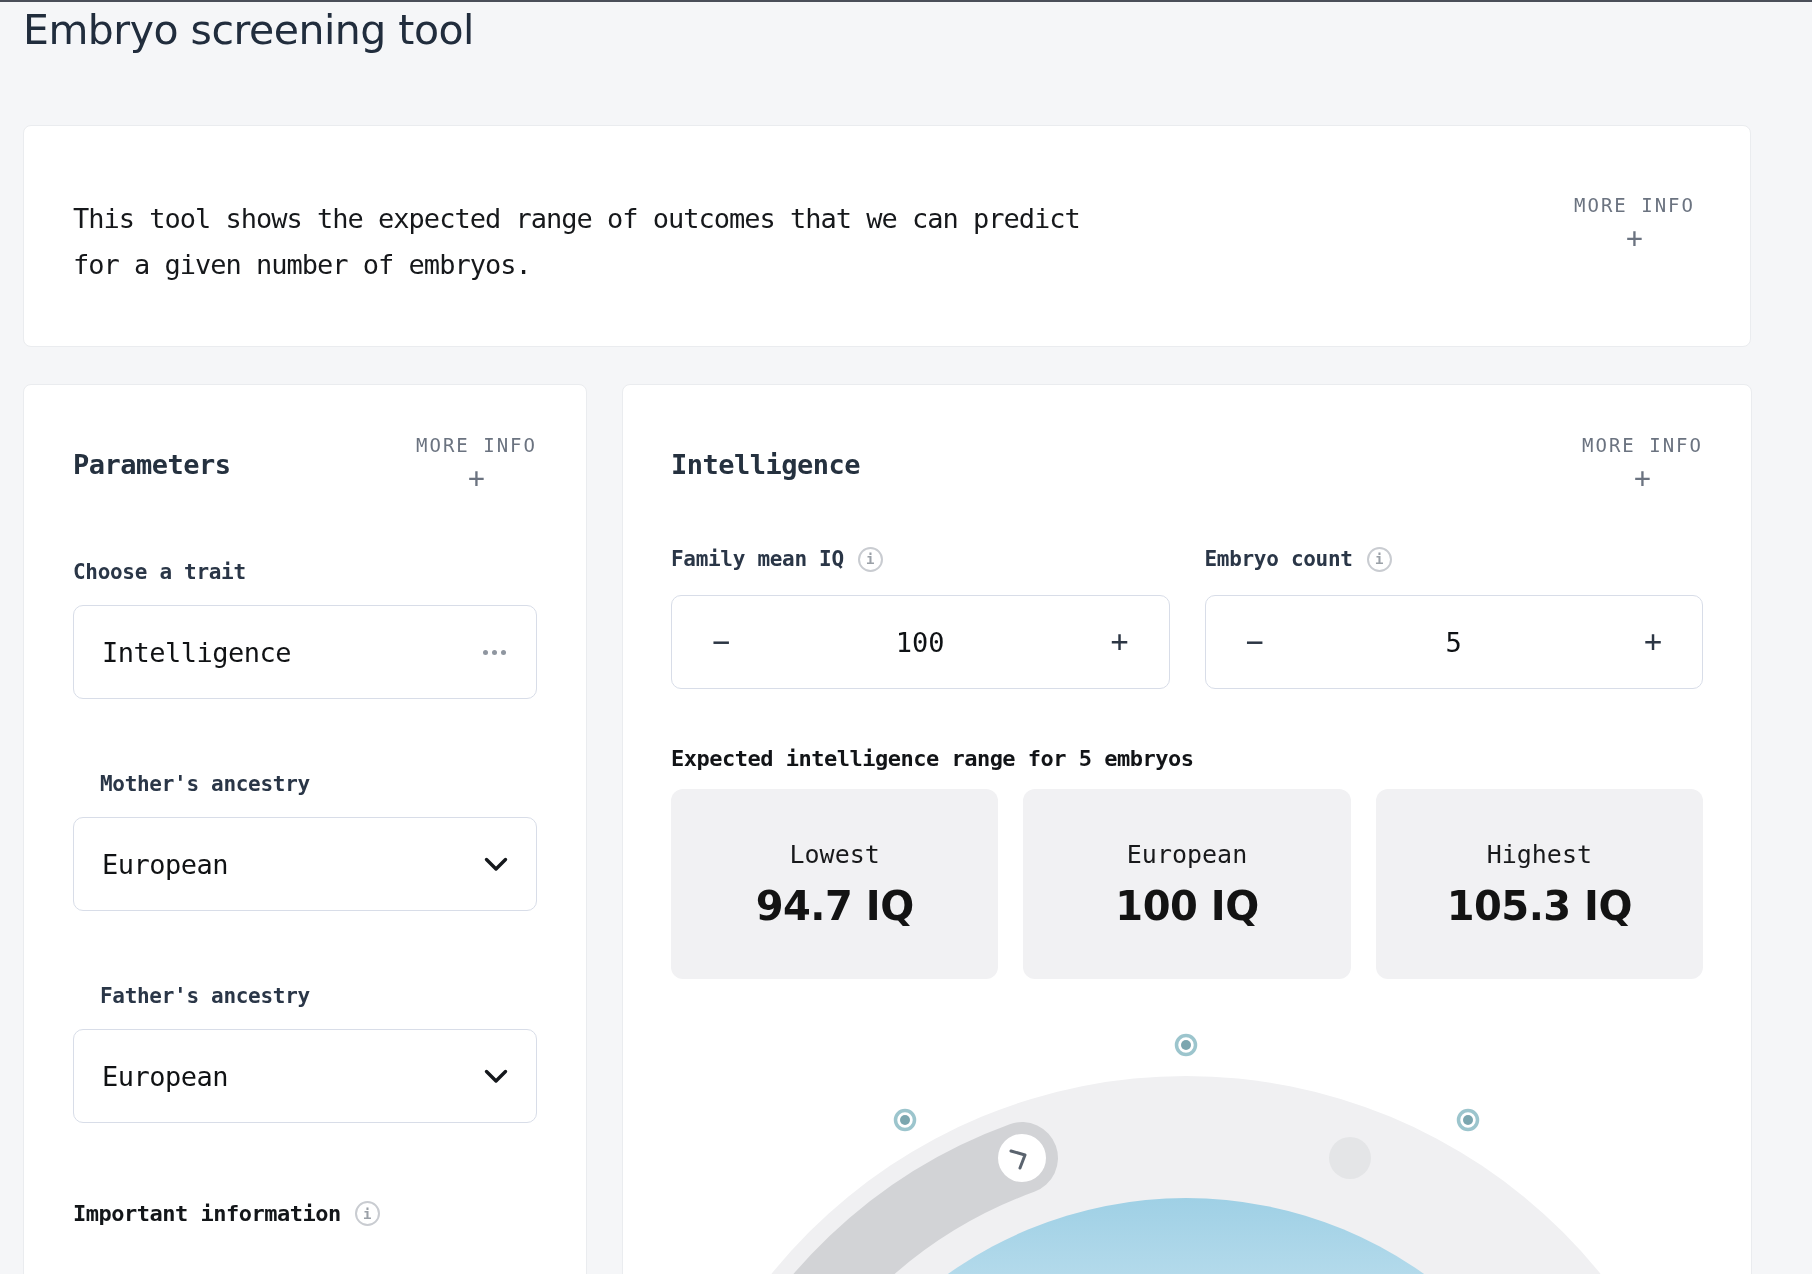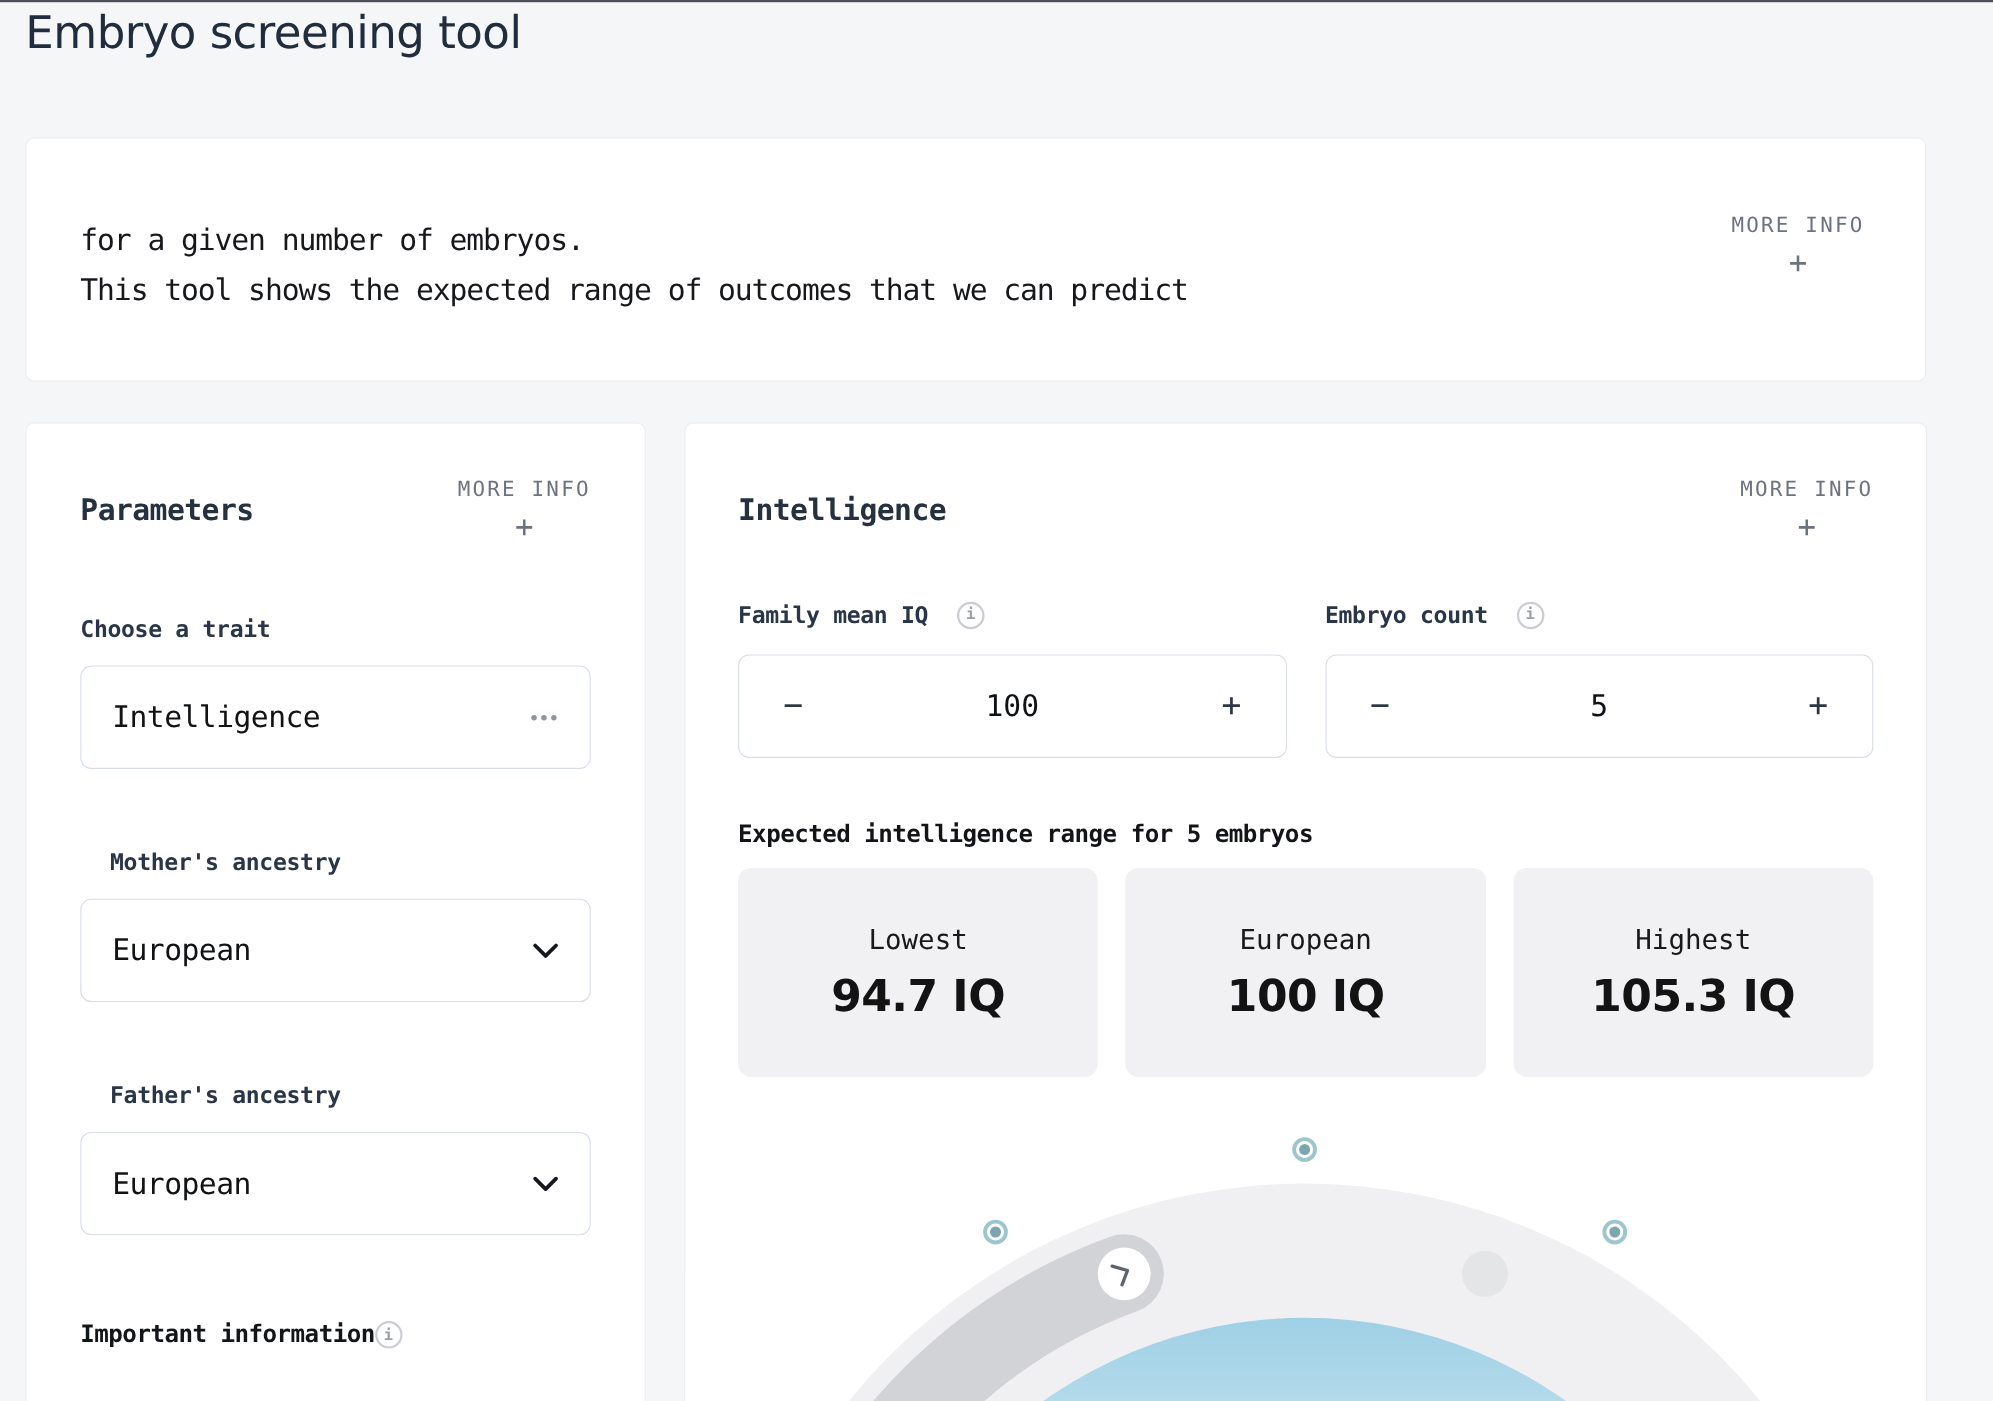--- a/index.html
+++ b/index.html
@@ -38,21 +38,21 @@
     flex-direction:column;
   }
   .more-info .mi-label { font-size:19px; letter-spacing:2px; font-weight:500; }
   .more-info .mi-plus  { font-size:28px; font-weight:300; line-height:1; position:relative; top:-2px; }
   .intro-card .more-info { position:absolute; right:55px; top:68px; }
 
   .card-header { display:flex; justify-content:space-between; align-items:center; height:34px; }
   .card-heading { font-size:27px; font-weight:700; color:#25313f; letter-spacing:-0.5px; }
 
   .field-label { font-size:21px; font-weight:700; color:#2a3647; letter-spacing:-0.3px; line-height:26px; }
-  .label-row { display:flex; align-items:center; gap:26px; }
+  .label-row { display:flex; align-items:center; gap:14px; }
 
   .info-icon {
     width:25px; height:25px; border-radius:50%;
     border:2px solid #c9ccd1; color:#9aa0a7;
     display:inline-flex; align-items:center; justify-content:center;
     font-size:14px; font-weight:700; cursor:pointer; background:#fff;
     flex:0 0 auto;
   }
 
   .select-box {
@@ -93,34 +93,34 @@
     display:flex; flex-direction:column; align-items:center; justify-content:center; gap:14px;
   }
   .result-label { font-size:25px; font-weight:500; color:#18191b; }
   .result-value {
     font-family:"DejaVu Sans", sans-serif;
     font-size:40px; font-weight:600; color:#131313; letter-spacing:-0.5px;
   }
 
   .gauge-svg { position:absolute; left:0; top:620px; }
 
-  .important-row { margin-top:78px; display:flex; align-items:center; }
+  .important-row { margin-top:78px; display:flex; align-items:center; gap:14px; }
   .important-label { font-size:22px; font-weight:700; color:#131619; letter-spacing:-0.5px; }
 </style>
 </head>
 <body>
 
 <div class="top-edge"></div>
 
 <h1 class="page-title">Embryo screening tool</h1>
 
 <section class="card intro-card">
   <div class="intro-text">
+    <div>This tool shows the expected range of outcomes that we can predict</div>
     <div>for a given number of embryos.</div>
-    <div>This tool shows the expected range of outcomes that we can predict</div>
   </div>
   <button class="more-info">
     <span class="mi-label">MORE INFO</span>
     <span class="mi-plus">+</span>
   </button>
 </section>
 
 <section class="card params-card">
   <div class="card-header">
     <span class="card-heading">Parameters</span>

